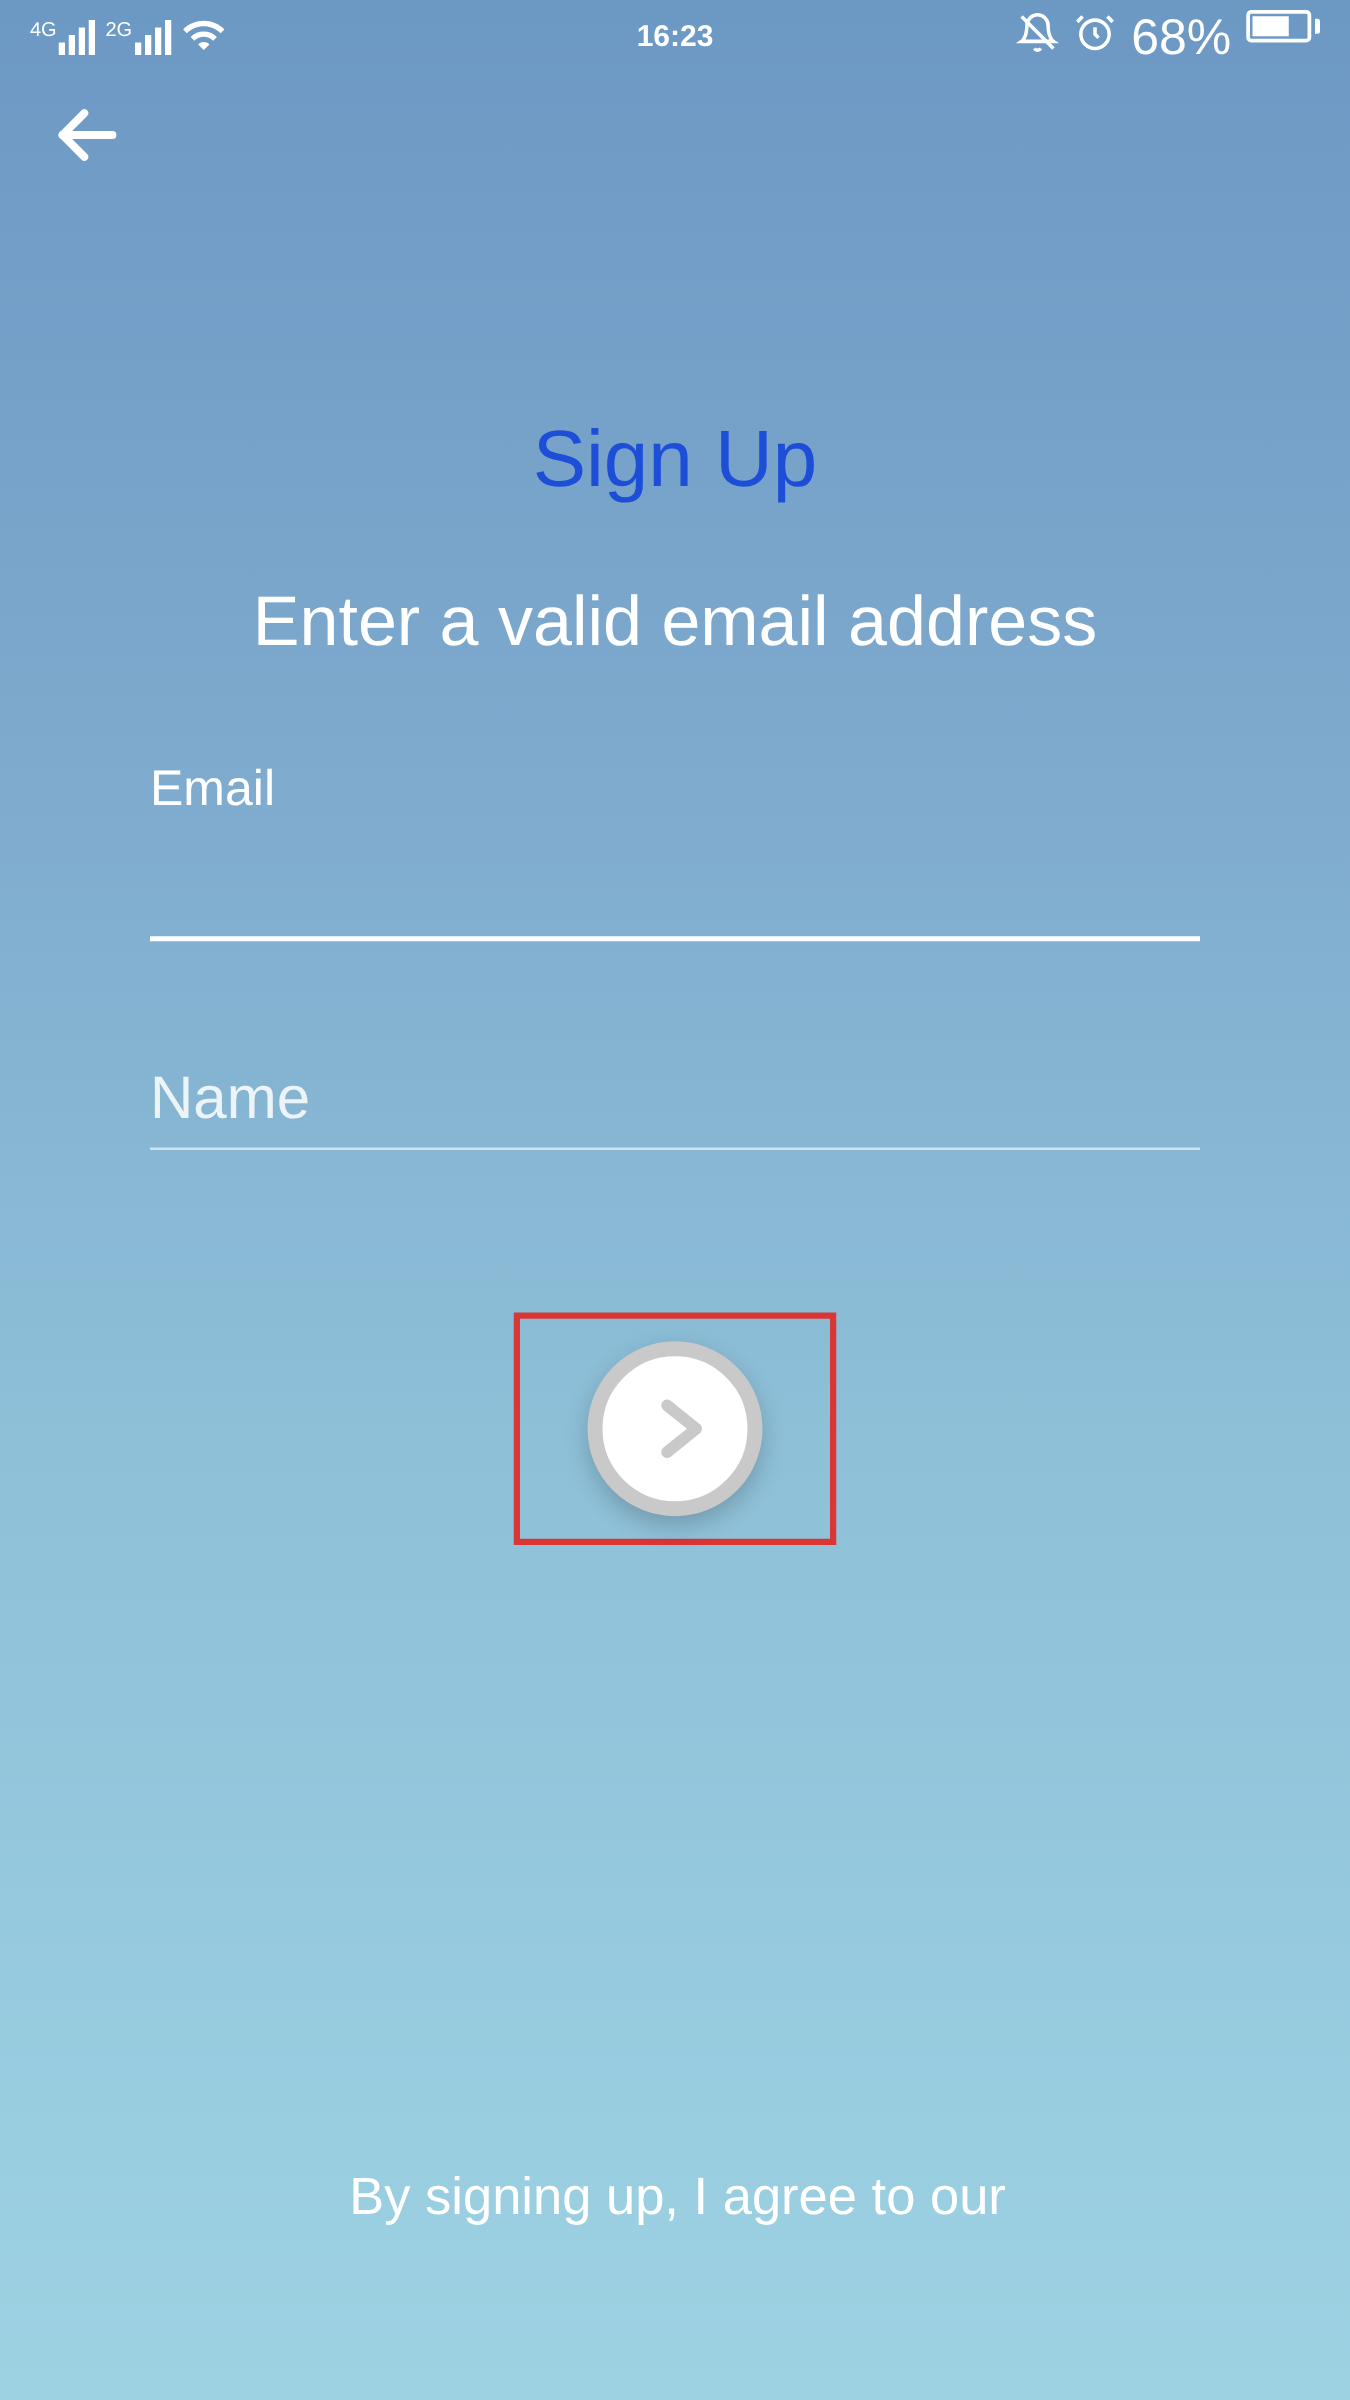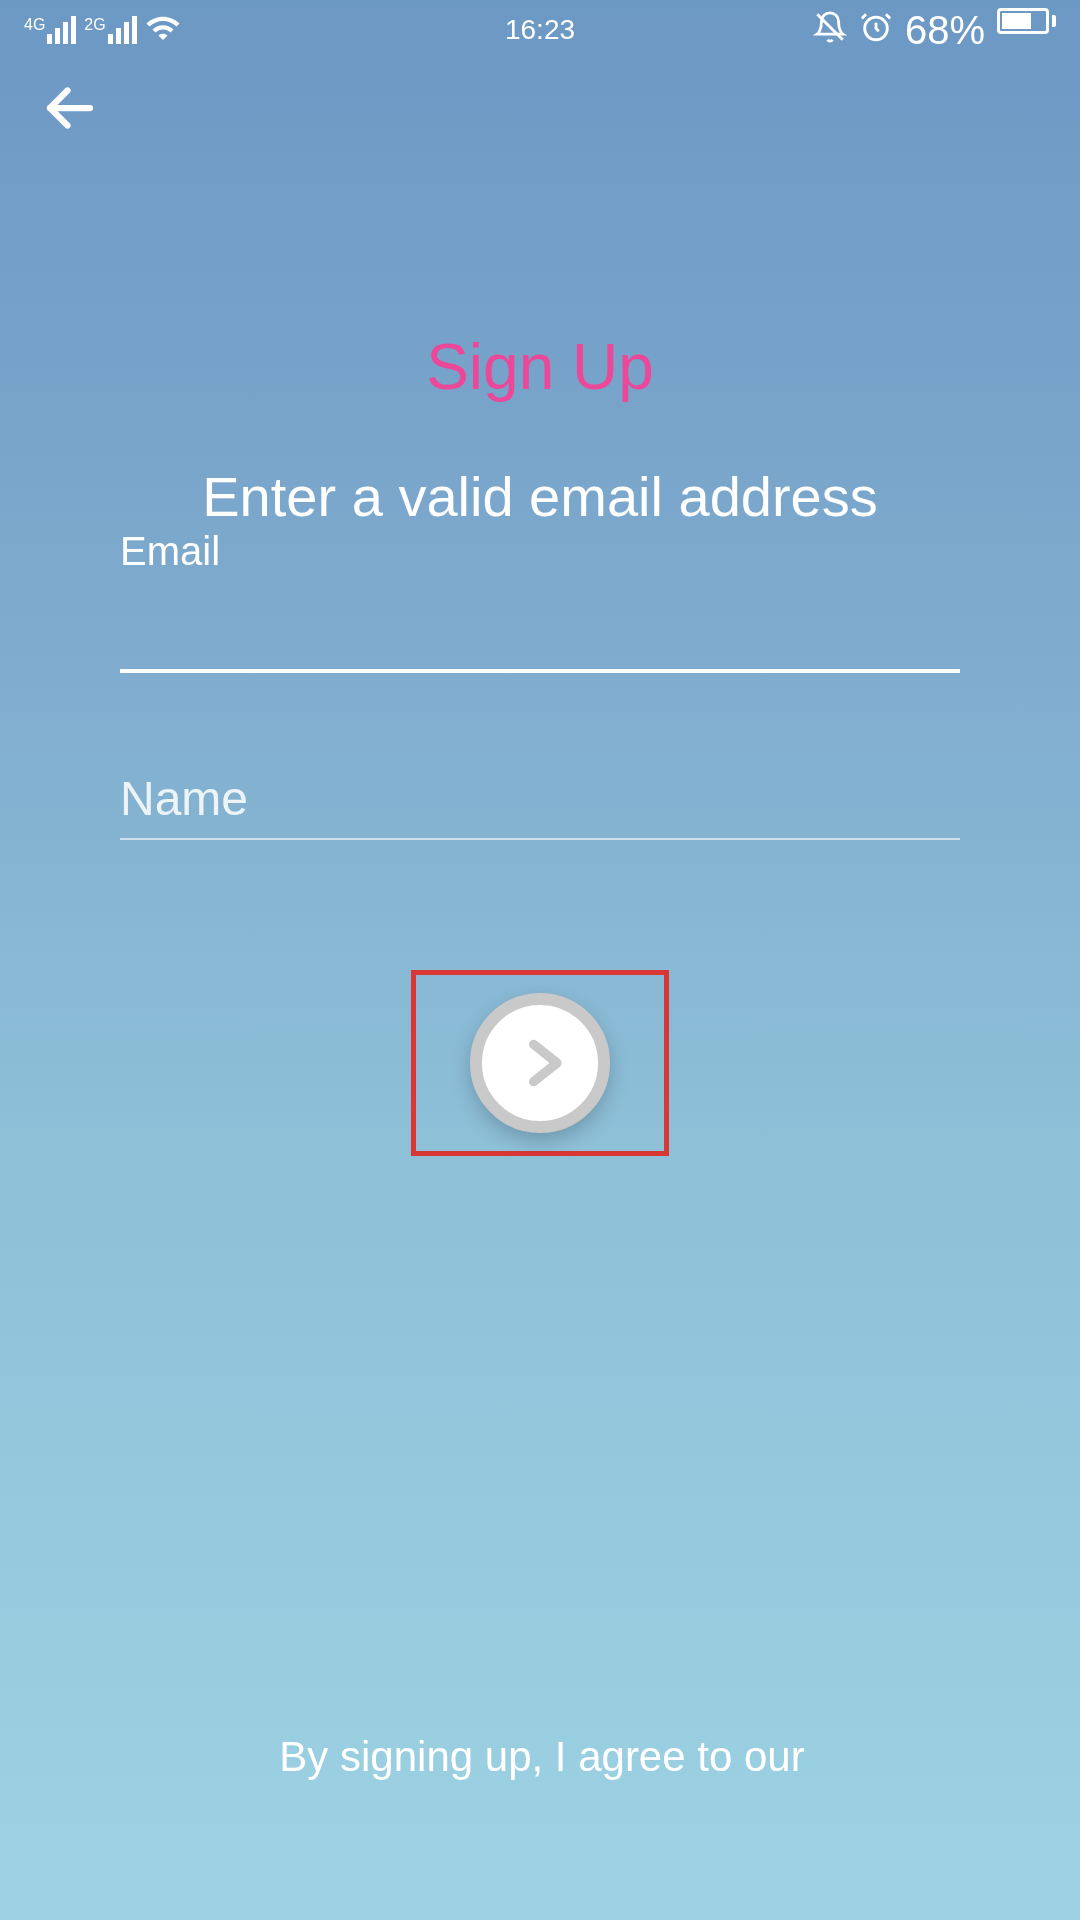--- a/index.html
+++ b/index.html
@@ -27,22 +27,22 @@
       color: white;
     }
     
     .status-left {
       display: flex;
       align-items: center;
       gap: 8px;
     }
     
     .status-center {
-      font-size: 28px;
-      font-weight: 400;
+      font-size: 24px;
+      font-weight: 700;
       position: absolute;
       left: 50%;
       transform: translateX(-50%);
     }
     
     .status-right {
       display: flex;
       align-items: flex-start;
       gap: 12px;
       font-size: 40px;
@@ -128,28 +128,29 @@
       display: flex;
       flex-direction: column;
       align-items: center;
       padding: 0 120px;
       margin-top: 270px;
     }
     
     .title {
       font-size: 64px;
       font-weight: 400;
-      color: #ec4899;
+      color: #1d4ed8;
       margin-bottom: 60px;
     }
     
     .subtitle {
       font-size: 56px;
       font-weight: 300;
       color: white;
+      margin-bottom: 80px;
     }
     
     
     .form-fields {
       width: 100%;
     }
     
     .field-group {
       margin-bottom: 90px;
       position: relative;

